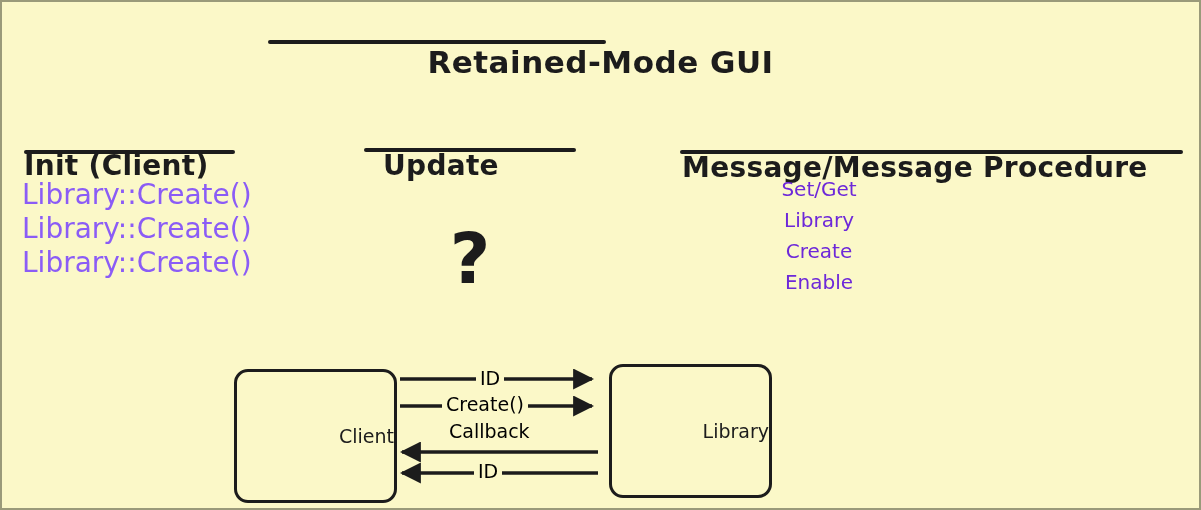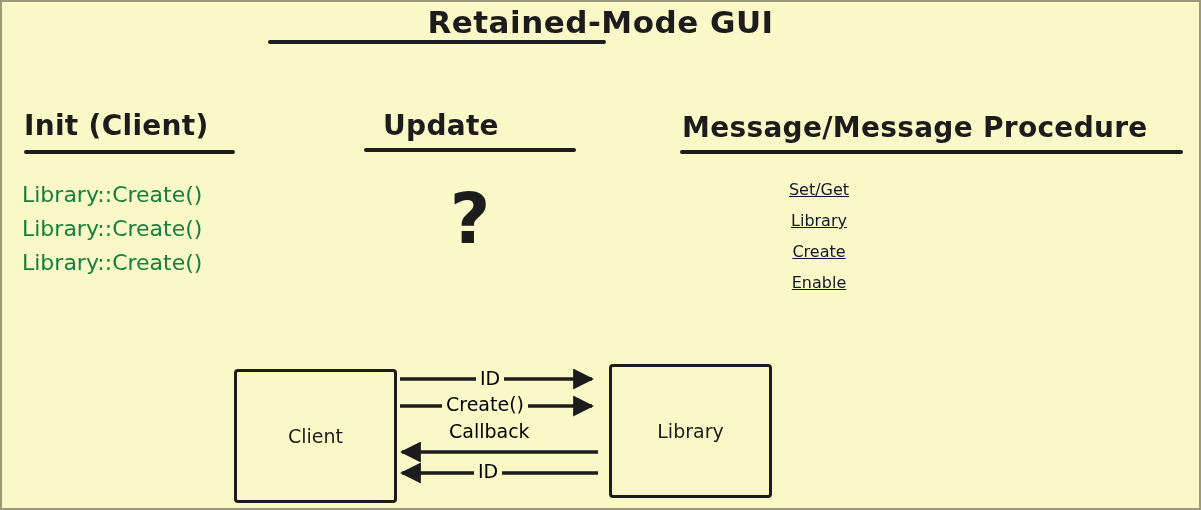--- a/index.html
+++ b/index.html
@@ -16,20 +16,21 @@
     border: 2px solid #9a9a7a;
     overflow: hidden;
     font-family: "DejaVu Sans", sans-serif;
     color: #1c1c1c;
   }
   .txt {
     position: absolute;
     white-space: nowrap;
     color: #1c1c1c;
     font-family: "DejaVu Sans", sans-serif;
+    margin-top: 40px;
   }
   .rule {
     position: absolute;
     background: #1c1c1c;
     height: 4px;
     border-radius: 2px;
   }
 
   
   #page-title {
@@ -63,24 +64,24 @@
   #rule-callback { left: 678px; width: 503px; top: 148px; }
 
   
   .init-list {
     position: absolute;
     left: 20px;
     top: 176px;
     width: 260px;
   }
   .init-list .item {
-    font-size: 22px;
+    font-size: 28px;
     line-height: 34px;
     white-space: nowrap;
-    color: #15803d;
+    color: #8b5cf6;
   }
 
   
   #question-mark {
     left: 0;
     width: 936px;
     top: 182px;
     text-align: center;
     font-size: 70px;
     font-weight: 700;
@@ -89,44 +90,43 @@
 
   
   .cb-list {
     position: absolute;
     left: 697px;
     top: 172px;
     width: 240px;
     text-align: center;
   }
   .cb-list .item {
-    font-size: 16px;
+    font-size: 20px;
     line-height: 31px;
     white-space: nowrap;
-    color: #0f172a;
-    text-decoration: underline;
+    color: #6d28d9;
   }
 
   
   #sequence-diagram {
     position: absolute;
     left: 0;
     top: 0;
     width: 1201px;
     height: 510px;
     pointer-events: none;
   }
   .node-box {
     position: absolute;
     border: 3px solid #1c1c1c;
-    border-radius: 4px;
+    border-radius: 14px;
     background: #fbf8c8;
     display: flex;
     align-items: center;
-    justify-content: center;
+    justify-content: flex-end;
     font-size: 19px;
     color: #1c1c1c;
   }
   #box-client { left: 232px; top: 367px; width: 157px; height: 128px; }
   #box-library { left: 607px; top: 362px; width: 157px; height: 128px; }
 
   .arrow-label {
     position: absolute;
     font-size: 19px;
     white-space: nowrap;

